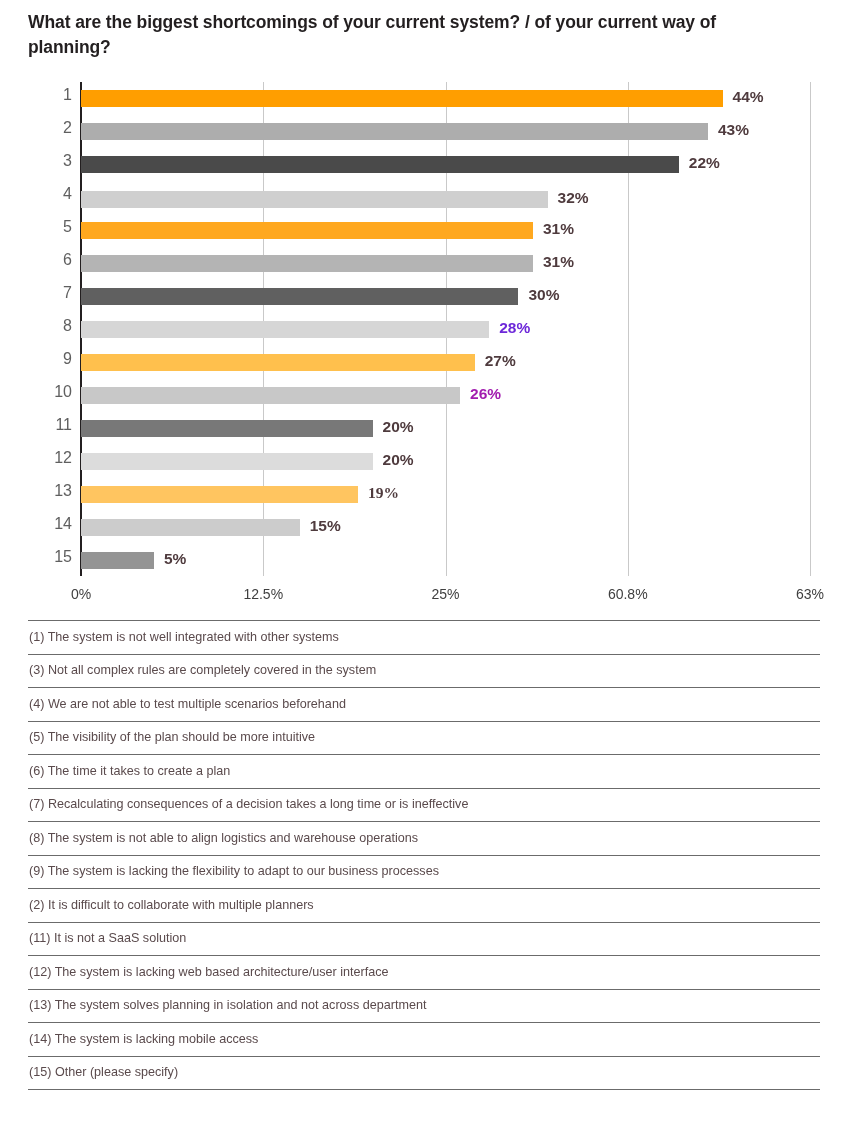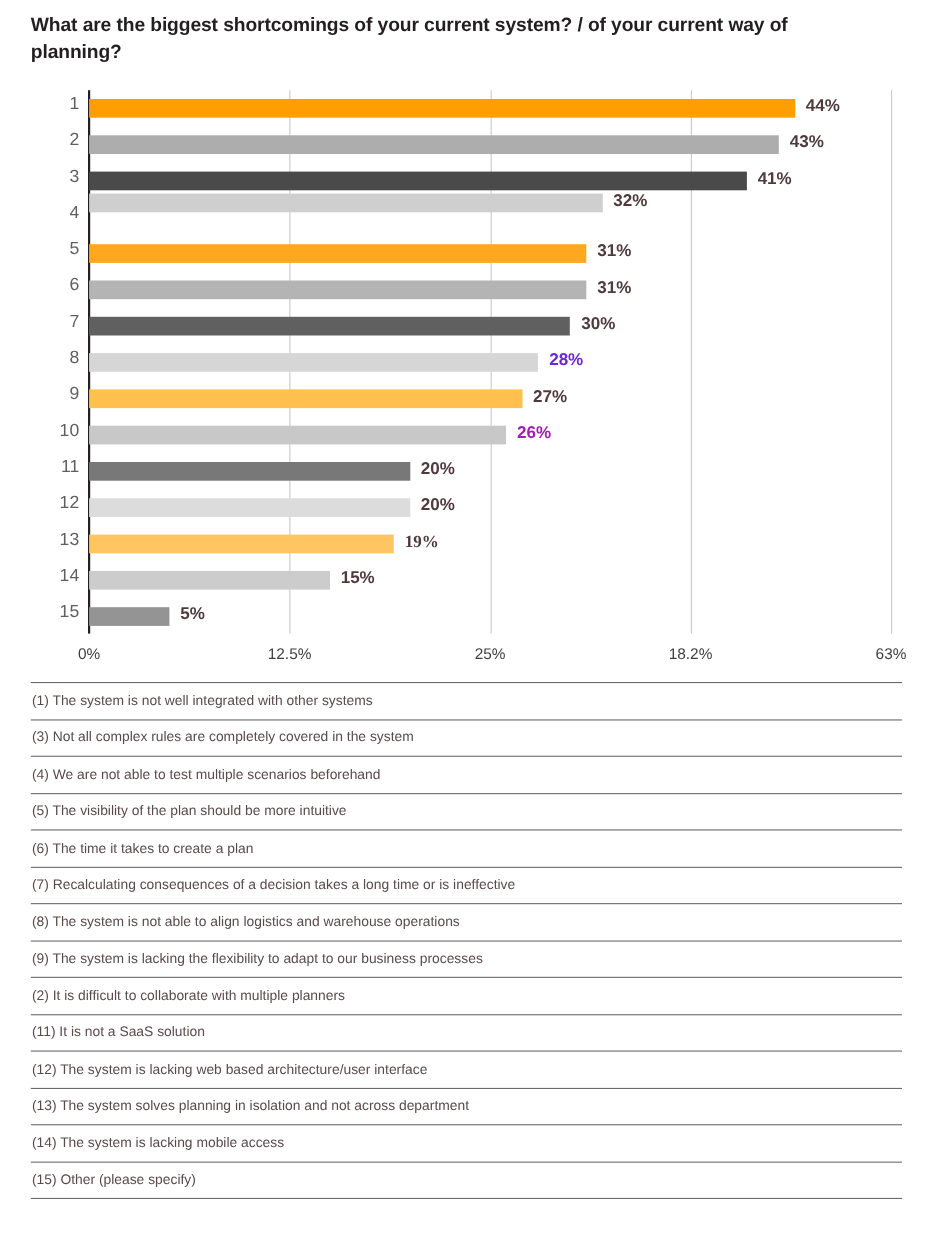--- a/index.html
+++ b/index.html
@@ -145,23 +145,23 @@
       <div class="bar-row" style="top: 0px;">
         <div class="bar" style="width: 641.52px; background: rgb(255, 158, 0);"></div>
         <div class="bar-value" style="left: 651.52px; color: rgb(79, 59, 62);">44%</div>
       </div>
       <div class="bar-row" style="top: 33px;">
         <div class="bar" style="width: 626.94px; background: rgb(173, 173, 173);"></div>
         <div class="bar-value" style="left: 636.94px; color: rgb(79, 59, 62);">43%</div>
       </div>
       <div class="bar-row" style="top: 66px;">
         <div class="bar" style="width: 597.78px; background: rgb(74, 74, 74);"></div>
-        <div class="bar-value" style="left: 607.78px; color: rgb(79, 59, 62);">41%</div>
-      </div>
-      <div class="bar-row" style="top: 86px;">
+        <div class="bar-value" style="left: 607.78px; color: rgb(79, 59, 62);">22%</div>
+      </div>
+      <div class="bar-row" style="top: 101px;">
         <div class="bar" style="width: 466.56px; background: rgb(207, 207, 207);"></div>
         <div class="bar-value" style="left: 476.56px; color: rgb(79, 59, 62);">32%</div>
       </div>
       <div class="bar-row" style="top: 132px;">
         <div class="bar" style="width: 451.98px; background: rgb(255, 168, 31);"></div>
         <div class="bar-value" style="left: 461.98px; color: rgb(79, 59, 62);">31%</div>
       </div>
       <div class="bar-row" style="top: 165px;">
         <div class="bar" style="width: 451.98px; background: rgb(180, 180, 180);"></div>
         <div class="bar-value" style="left: 461.98px; color: rgb(79, 59, 62);">31%</div>
@@ -217,21 +217,21 @@
     <div class="cat-label" style="left: 26px; top: 371px; color: rgb(95, 95, 95);">12</div>
     <div class="cat-label" style="left: 26px; top: 404px; color: rgb(95, 95, 95);">13</div>
     <div class="cat-label" style="left: 26px; top: 437px; color: rgb(95, 95, 95);">14</div>
     <div class="cat-label" style="left: 26px; top: 470px; color: rgb(95, 95, 95);">15</div>
   </div>
 
 <div id="x-ticks">
     <div class="x-tick" style="left: 81px;">0%</div>
     <div class="x-tick" style="left: 263.25px;">12.5%</div>
     <div class="x-tick" style="left: 445.5px;">25%</div>
-    <div class="x-tick" style="left: 627.75px;">18.2%</div>
+    <div class="x-tick" style="left: 627.75px;">60.8%</div>
     <div class="x-tick" style="left: 810px;">63%</div>
   </div>
 
 <div id="legend">
     <div class="legend-row">
       <span class="legend-text">(1) The system is not well integrated with other systems</span>
     </div>
     <div class="legend-row">
       <span class="legend-text">(3)  Not all complex rules are completely covered in the system</span>
     </div>

